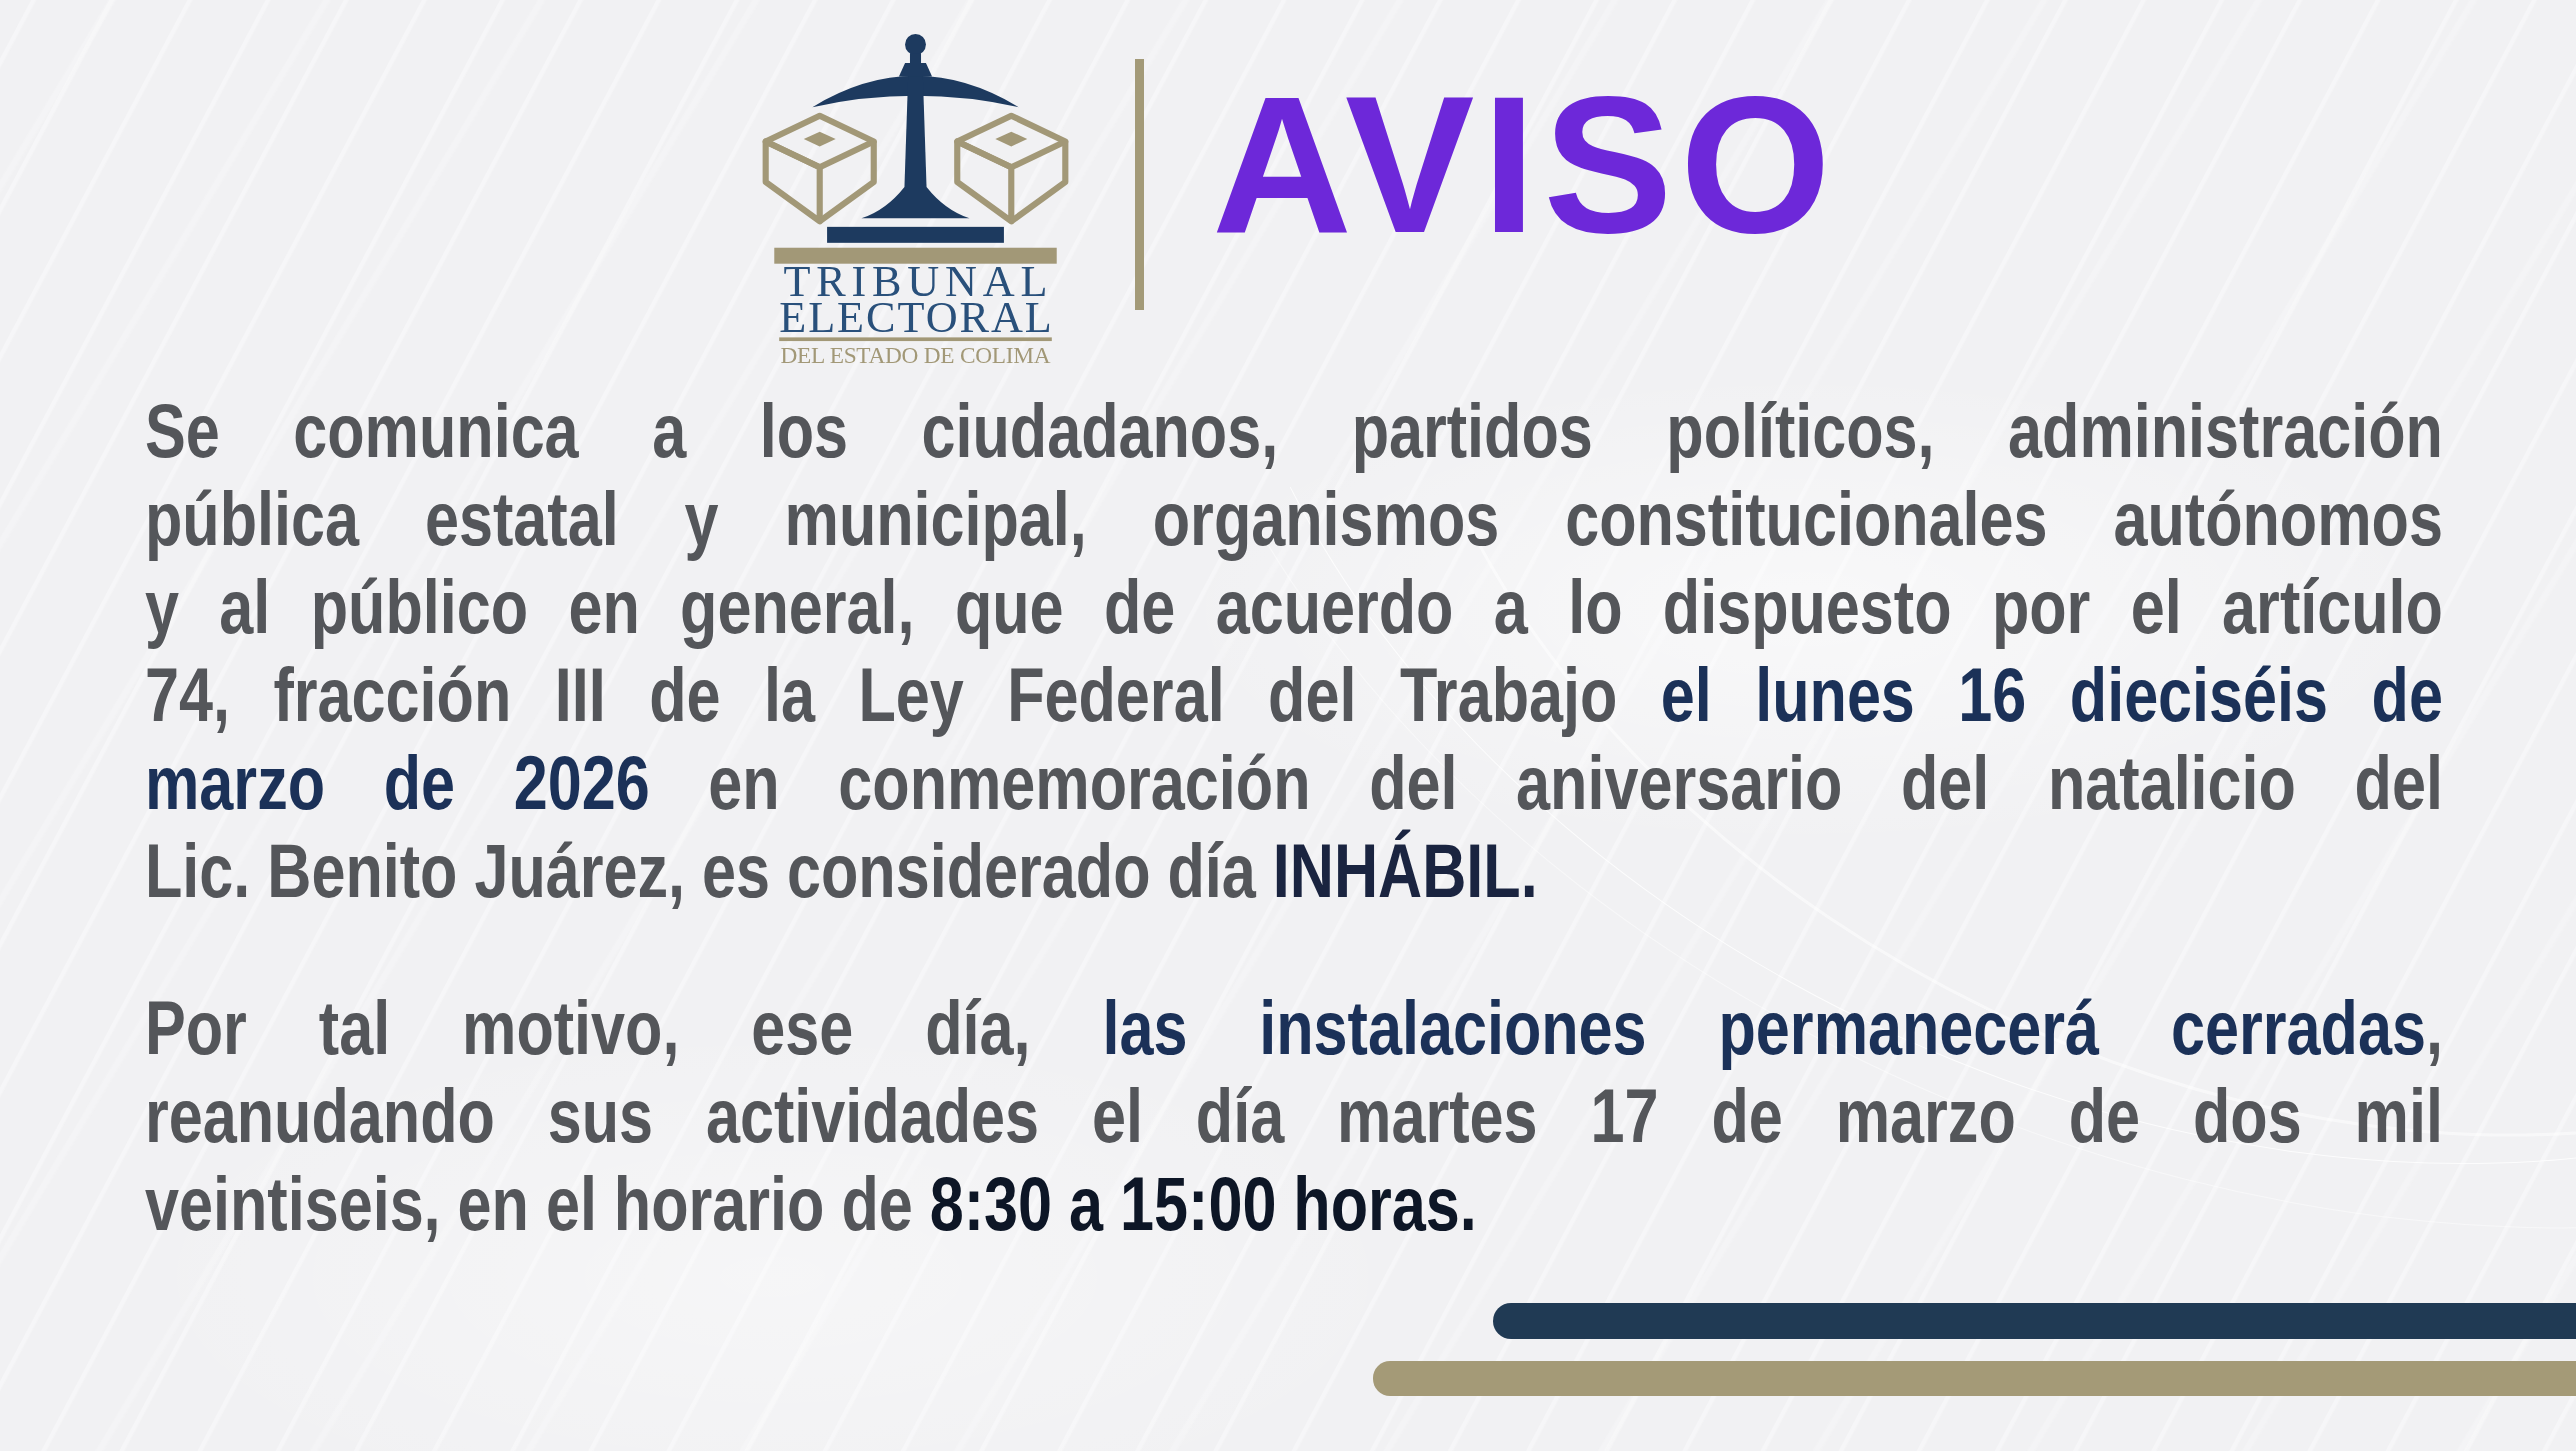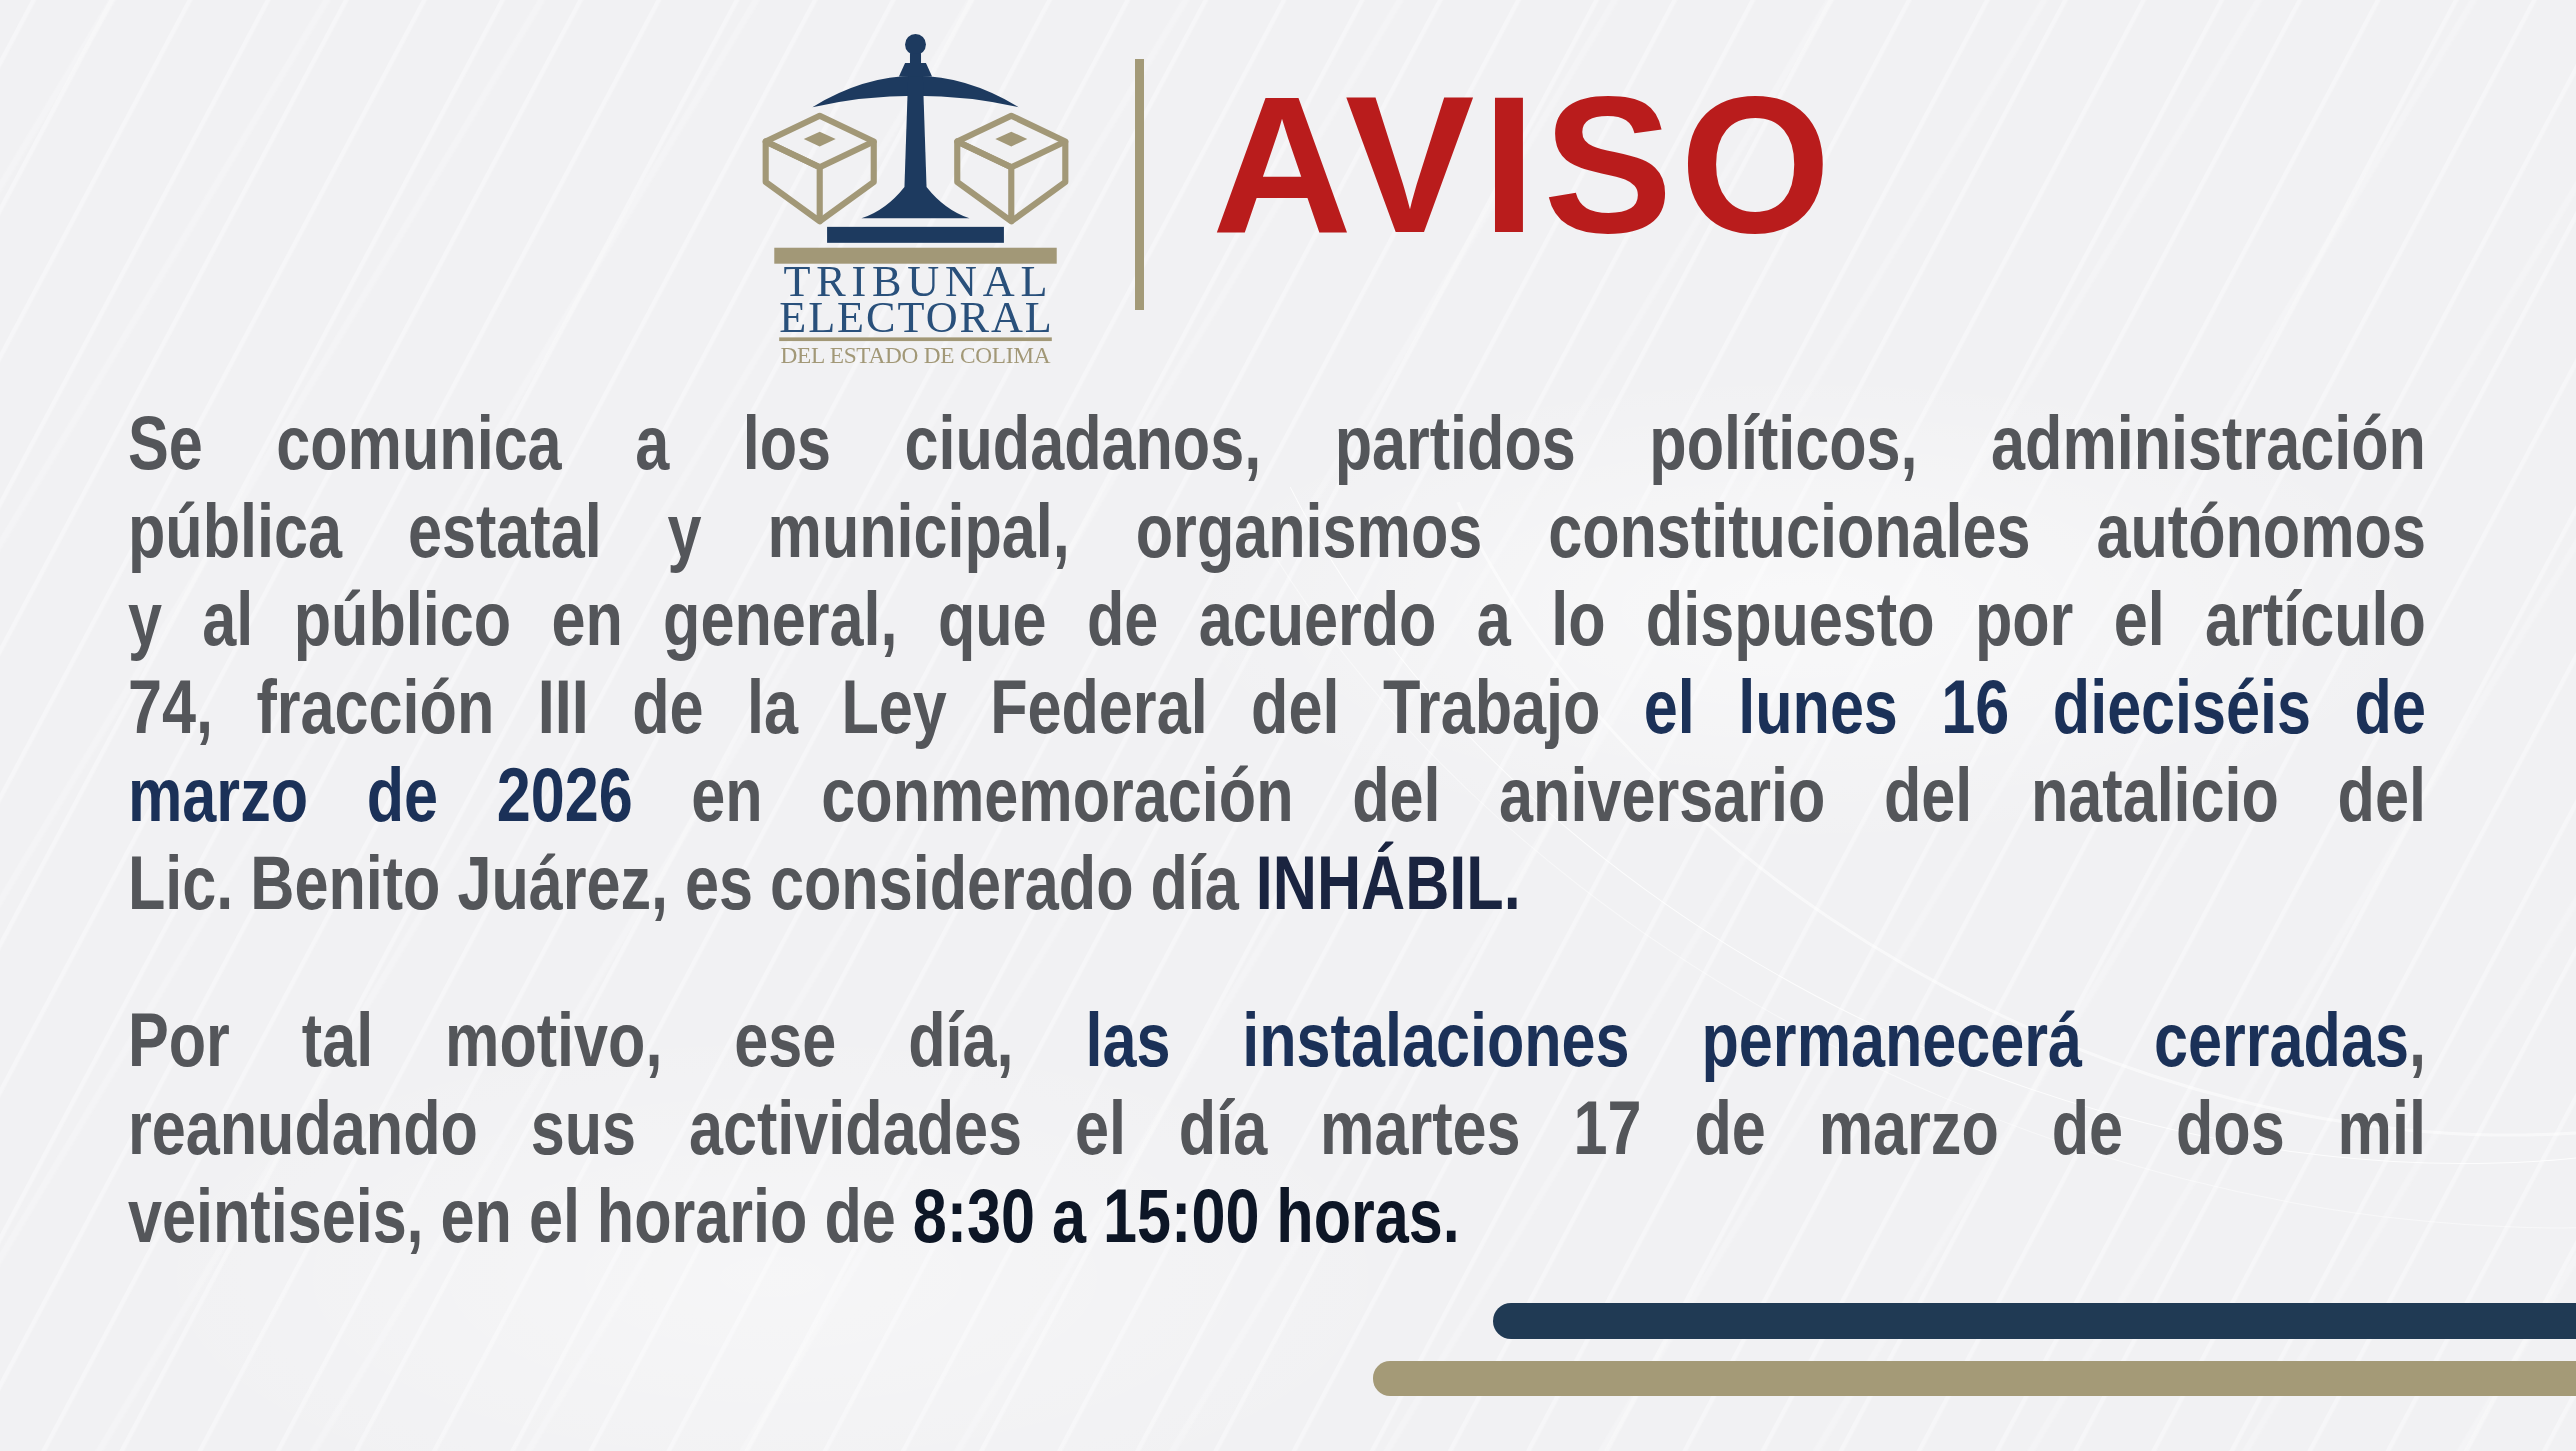--- a/index.html
+++ b/index.html
@@ -39,25 +39,25 @@
   .swoosh.s1 { width:2089px; height:1474px; right:-676px; top:-369px; transform:rotate(24deg); }
   .swoosh.s2 { width:1843px; height:1290px; right:-614px; top:-215px; transform:rotate(26deg); border-width:3.1px; opacity:.7; }
   .swoosh.s3 { width:2335px; height:1597px; right:-860px; top:-430px; transform:rotate(22deg); opacity:.6; }
 
   
   .logo { position:absolute; left:762px; top:26px; width:307px; height:344px;text-align:right; }
   .divider { position:absolute; left:1135px; top:59px; width:8.6px; height:251px; background:#a39a78; }
   .title {
     position:absolute; left:1212px; top:68px;
     font-size:194px; line-height:194px; font-weight:bold;
-    letter-spacing:7.4px; color:#b91c1c; white-space:nowrap;
+    letter-spacing:7.4px; color:#6d28d9; white-space:nowrap;
   }
 
   
-  .para { position:absolute; left:128px; width:2298px;margin-top:12px; }
+  .para { position:absolute; left:145px; width:2298px; }
   .para-inner { width:2857px; transform:scaleX(0.8043); transform-origin:0 0; }
   .para1 { top:387px; }
   .para2 { top:984px; }
   .line {
     font-size:76px; line-height:88px; font-weight:bold;
     text-align:justify; text-align-last:justify;
     white-space:normal; color:#54565a;
   }
   .line.natural { text-align:left; text-align-last:left; }
   .c-gray   { color:#54565a; }

